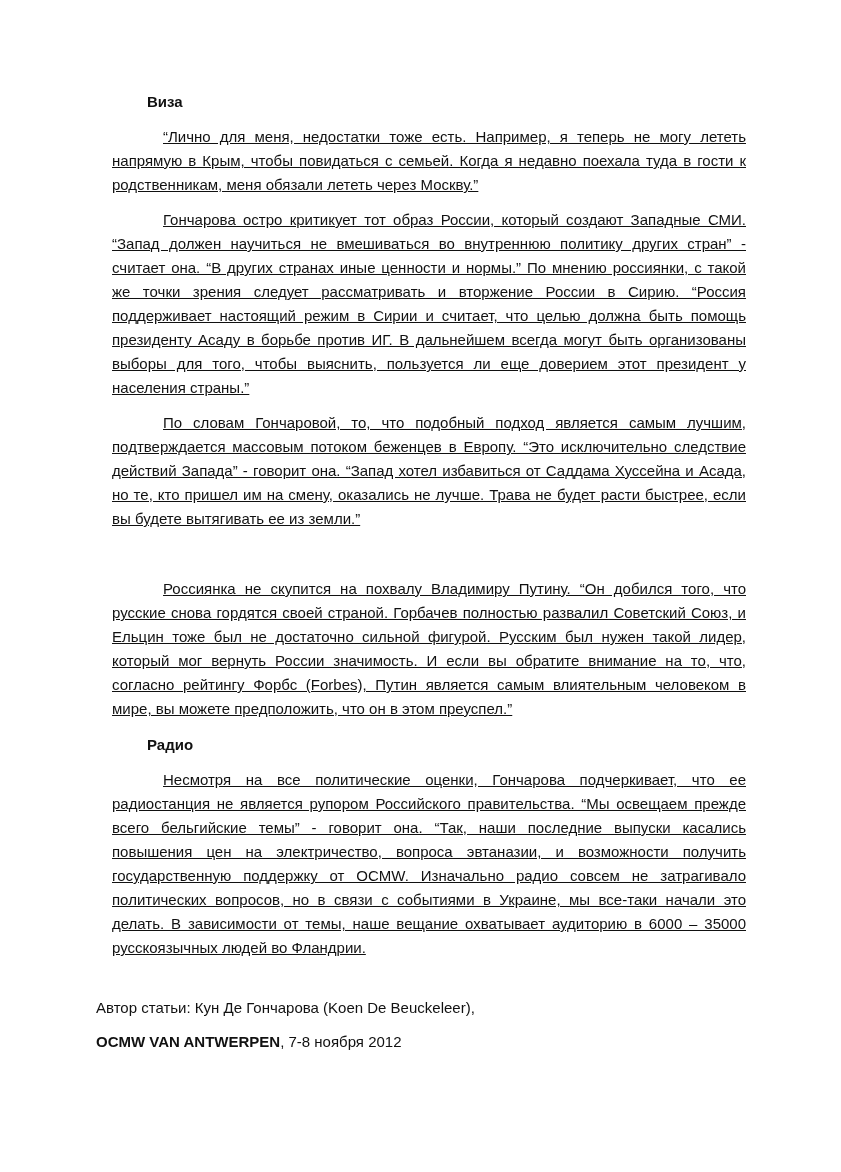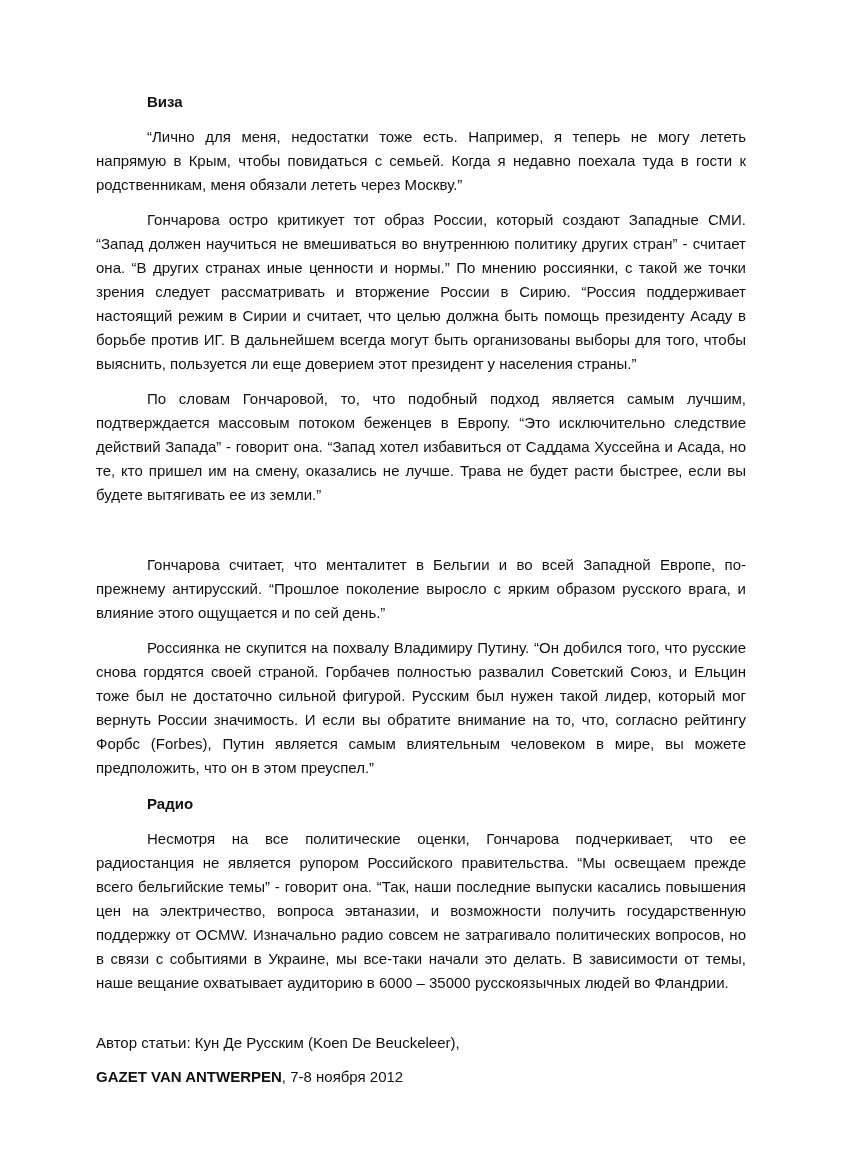--- a/index.html
+++ b/index.html
@@ -28,23 +28,24 @@
   .heading {
     font-weight: bold;
     margin: 0 0 11px 0;
     text-indent: 51px;
     font-size: 15px;
   }
   .heading.radio {
     margin-top: 12px;
   }
   .para {
-    margin: 0 0 11px 0;
+    margin: 0 0 11px 16px;
     text-align: justify;
     text-indent: 51px;
+    text-decoration: underline;
   }
   .para.gap-after {
     margin-bottom: 46px;
   }
   .para.gap-after-large {
     margin-bottom: 36px;
   }
   .footer-line {
     margin: 0 0 10px 0;
     text-align: left;
@@ -61,26 +62,25 @@
   <div class="content">
 
     <p class="heading">Виза</p>
 
     <p class="para">“Лично для меня, недостатки тоже есть. Например, я теперь не могу лететь напрямую в Крым, чтобы повидаться с семьей. Когда я недавно поехала туда в гости к родственникам, меня обязали лететь через Москву.”</p>
 
     <p class="para">Гончарова остро критикует тот образ России, который создают Западные СМИ. “Запад должен научиться не вмешиваться во внутреннюю политику других стран” - считает она. “В других странах иные ценности и нормы.” По мнению россиянки, с такой же точки зрения следует рассматривать и вторжение России в Сирию. “Россия поддерживает настоящий режим в Сирии и считает, что целью должна быть помощь президенту Асаду в борьбе против ИГ. В дальнейшем всегда могут быть организованы выборы для того, чтобы выяснить, пользуется ли еще доверием этот президент у населения страны.”</p>
 
     <p class="para gap-after">По словам Гончаровой, то, что подобный подход является самым лучшим, подтверждается массовым потоком беженцев в Европу. “Это исключительно следствие действий Запада” - говорит она. “Запад хотел избавиться от Саддама Хуссейна и Асада, но те, кто пришел им на смену, оказались не лучше. Трава не будет расти быстрее, если вы будете вытягивать ее из земли.”</p>
 
-    <p class="para">Гончарова считает, что менталитет в Бельгии и во всей Западной Европе, по-прежнему антирусский. “Прошлое поколение выросло с ярким образом русского врага, и влияние этого ощущается и по сей день.”</p>
 
     <p class="para">Россиянка не скупится на похвалу Владимиру Путину. “Он добился того, что русские снова гордятся своей страной. Горбачев полностью развалил Советский Союз, и Ельцин тоже был не достаточно сильной фигурой. Русским был нужен такой лидер, который мог вернуть России значимость. И если вы обратите внимание на то, что, согласно рейтингу Форбс (Forbes), Путин является самым влиятельным человеком в мире, вы можете предположить, что он в этом преуспел.”</p>
 
     <p class="heading radio">Радио</p>
 
     <p class="para gap-after-large">Несмотря на все политические оценки, Гончарова подчеркивает, что ее радиостанция не является рупором Российского правительства. “Мы освещаем прежде всего бельгийские темы” - говорит она. “Так, наши последние выпуски касались повышения цен на электричество, вопроса эвтаназии, и возможности получить государственную поддержку от OCMW. Изначально радио совсем не затрагивало политических вопросов, но в связи с событиями в Украине, мы все-таки начали это делать. В зависимости от темы, наше вещание охватывает аудиторию в 6000 – 35000 русскоязычных людей во Фландрии.</p>
 
-    <p class="footer-line">Автор статьи: Кун Де Русским (Koen De Beuckeleer),</p>
+    <p class="footer-line">Автор статьи: Кун Де Гончарова (Koen De Beuckeleer),</p>
 
-    <p class="footer-line"><span class="bold">GAZET VAN ANTWERPEN</span><span>, 7-8 ноября 2012</span></p>
+    <p class="footer-line"><span class="bold">OCMW VAN ANTWERPEN</span><span>, 7-8 ноября 2012</span></p>
 
   </div>
 </div>
 
 </body></html>

